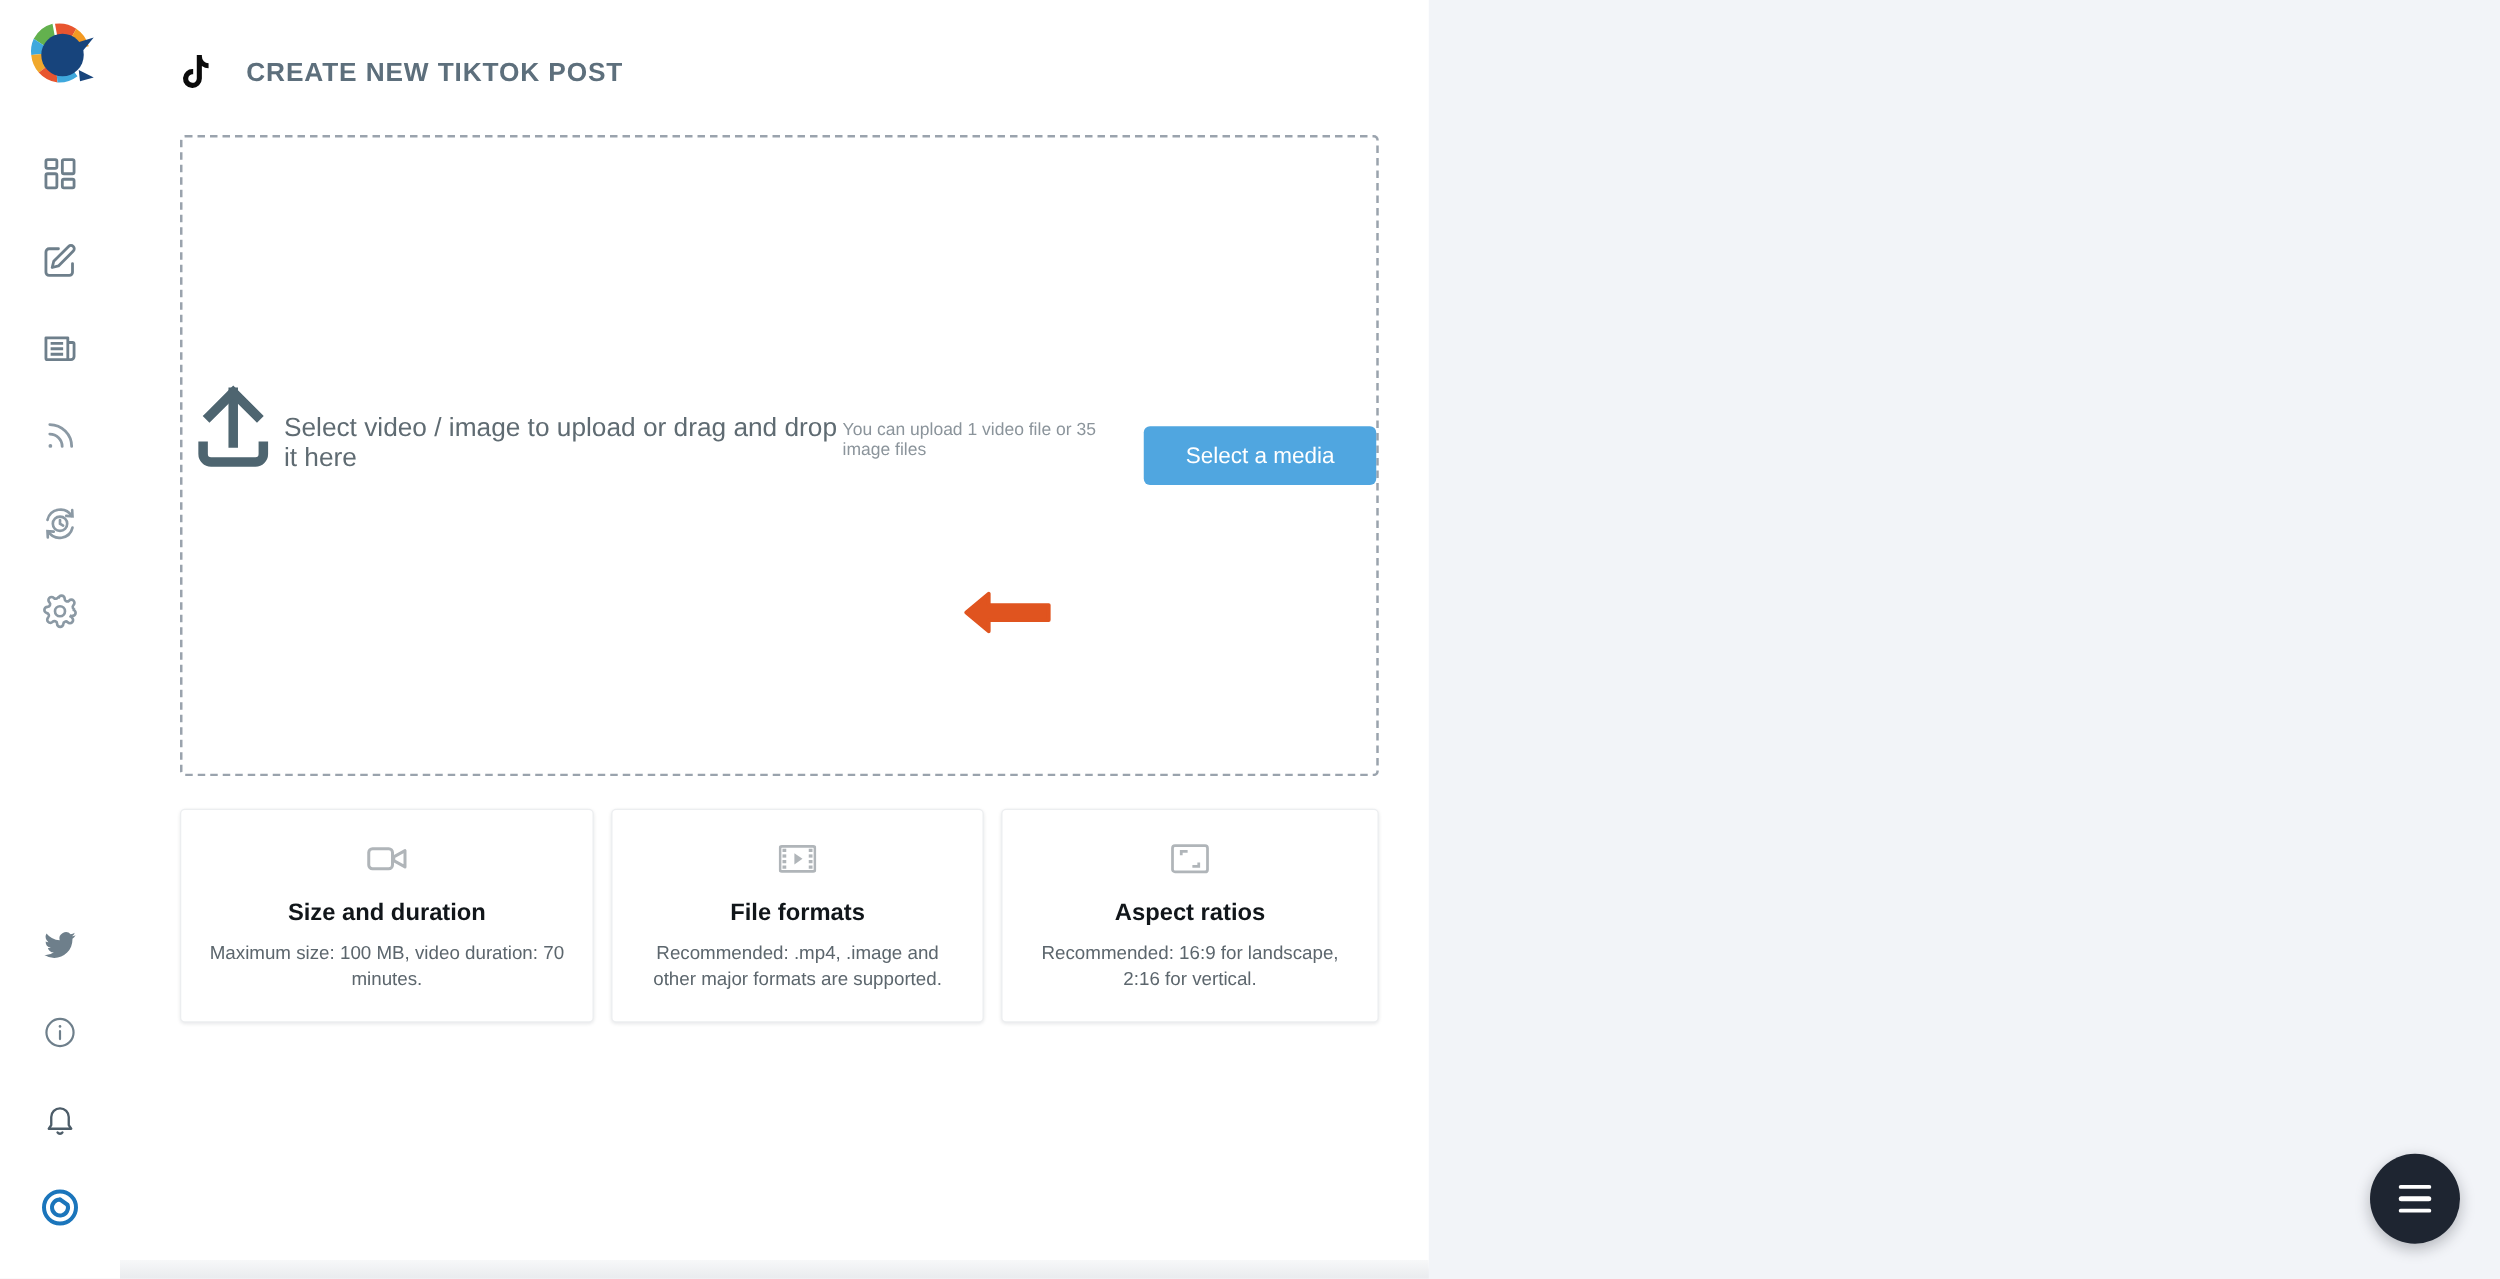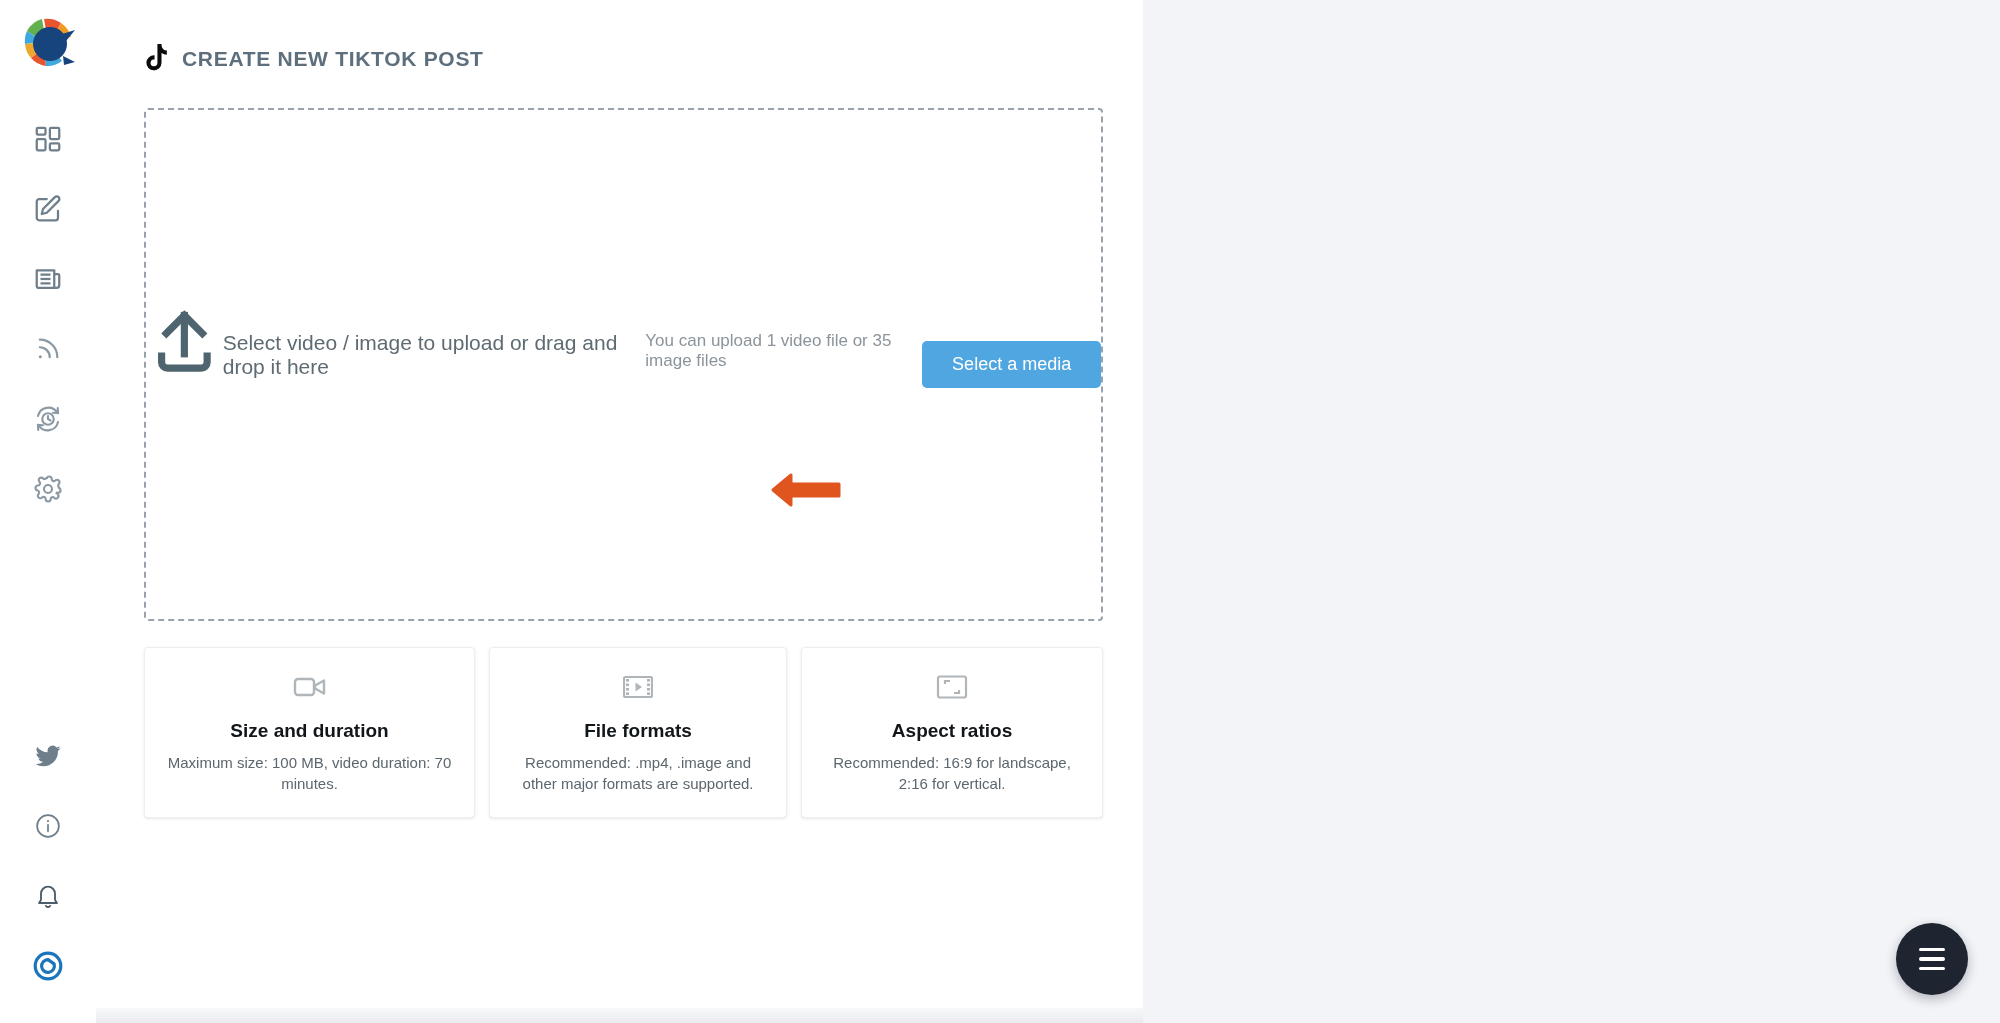--- a/index.html
+++ b/index.html
@@ -81,21 +81,21 @@
     background: linear-gradient(180deg, #f7f8f9 0%, #e9ebee 100%);
   }
 
   
   .page-head {
     position: absolute;
     left: 144px;
     top: 44px;
     display: flex;
     align-items: center;
-    gap: 12px;
+    gap: 27px;
   }
   .tiktok-icon { width: 26px; height: 30px; display: block; }
   .page-title {
     font-size: 21px;
     font-weight: bold;
     letter-spacing: .7px;
     color: #5d6f7c;
     white-space: nowrap;
   }
 
@@ -114,21 +114,21 @@
     align-items: center;
     justify-content: center;
   }
   .upload-icon { width: 92px; height: 92px; margin-bottom: 44px; }
   .dz-primary {
     font-size: 21px;
     color: #5f6b72;
     margin-bottom: 20px;
   }
   .dz-secondary {
-    font-size: 17px;
+    font-size: 14px;
     color: #8b949b;
     margin-bottom: 27px;
   }
   .media-btn {
     background: #50a6e0;
     color: #ffffff;
     border: none;
     border-radius: 5px;
     font-size: 18px;
     font-family: "Liberation Sans", sans-serif;

